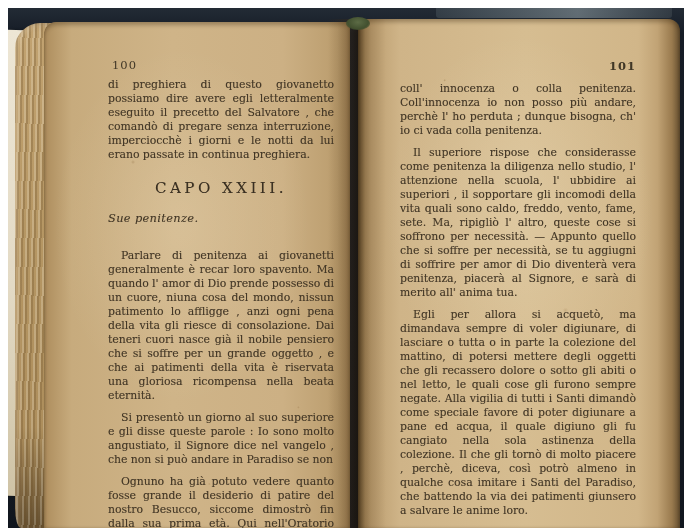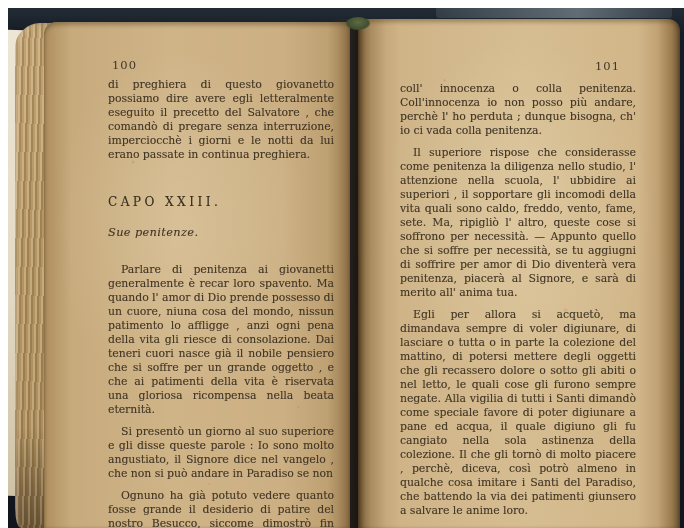--- a/index.html
+++ b/index.html
@@ -87,38 +87,38 @@
       radial-gradient(circle 2px at 40% 76%, rgba(120,85,40,.22), rgba(0,0,0,0) 70%),
       radial-gradient(circle 3px at 90% 88%, rgba(120,85,40,.2), rgba(0,0,0,0) 70%),
       radial-gradient(circle 2px at 26% 91%, rgba(120,85,40,.22), rgba(0,0,0,0) 70%);
   }
 
   .pagenum {
     position: absolute;
     font-size: 11.5px; letter-spacing: 1px; color: rgba(56,47,33,.95);
   }
   .pagenum.leftnum  { left: 100px; top: 46px; }
-  .pagenum.rightnum { left: 364px; top: 47px; width: 252px; text-align: right; }
+  .pagenum.rightnum { left: 380px; top: 47px; width: 252px; text-align: right; font-weight: bold; }
 
   .textblock {
     position: absolute;
     color: rgba(60,49,34,.94);
     font-size: 10.8px; line-height: 14px;
     text-align: justify;
     text-shadow: 0.3px 0.3px 0.4px rgba(75,58,35,.35);
   }
   .textblock.tleft  { left: 92px;  top: 62px; width: 242px; }
   .textblock.tright { left: 384px; top: 66px; width: 252px; }
 
   .textblock p { text-indent: 13px; }
   .textblock p.continued { text-indent: 0; }
 
   .chapter-heading {
-    margin: 25px 0 9px; 
-    font-size: 12px; font-weight: 400; letter-spacing: 3.5px;
+    margin: 11px 0 9px; text-align: center;
+    font-size: 15px; font-weight: 400; letter-spacing: 3.5px;
     color: rgba(52,43,30,.96);
   }
   .chapter-subtitle {
     font-style: italic;
     font-size: 11.3px; letter-spacing: .4px;
     margin: 0 0 15px;
   }
 </style>
 </head>
 <body>

